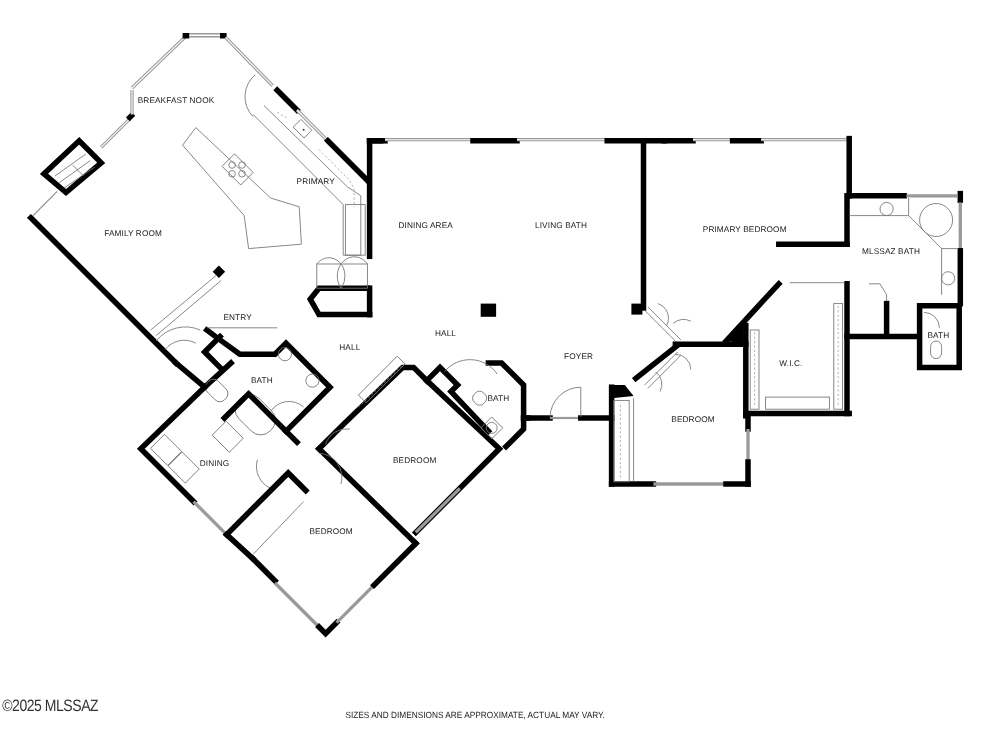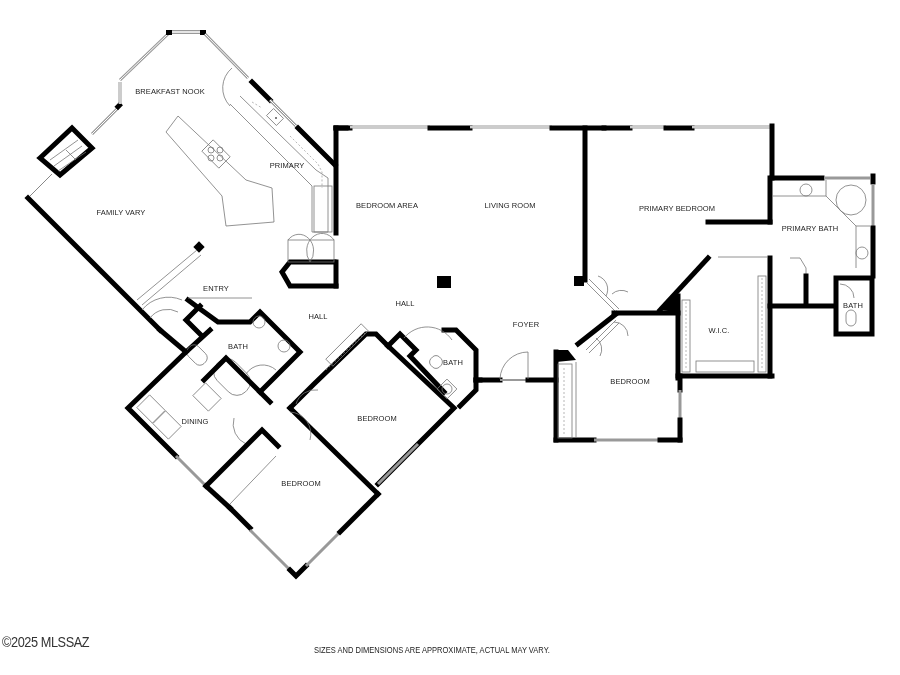--- a/index.html
+++ b/index.html
@@ -229,27 +229,27 @@
     <polyline class="wall" points="388,346 400,334 416,350 410,356 444,392"></polyline>
     <polyline class="wall" points="444,330 456,330 476,350 476,390 460,406"></polyline>
     <line class="wall" x1="476" y1="380" x2="480" y2="380"></line>
     <path class="door-arc" d="M404,338 A30,30 0 0 1 452,340"></path>
     <rect class="fixture" x="430" y="356" width="12" height="12" rx="5" transform="rotate(-45 436 362)"></rect>
     <rect class="fixture" x="440" y="382" width="14" height="14" transform="rotate(-45 447 389)"></rect>
     <circle class="fixture" cx="447" cy="389" r="5"></circle>
   </g>
 </svg>
 
-<div class="room-label" style="left:170px;top:91px">BREAKFAST NOOK</div>
+<div class="room-label" style="left:160px;top:91px">BREAKFAST NOOK</div>
 <div class="room-label" style="left:287px;top:165px">PRIMARY</div>
-<div class="room-label" style="left:121px;top:212px">FAMILY VARY</div>
-<div class="room-label" style="left:387px;top:205px">BEDROOM AREA</div>
-<div class="room-label" style="left:510px;top:205px">LIVING ROOM</div>
+<div class="room-label" style="left:121px;top:212px">FAMILY ROOM</div>
+<div class="room-label" style="left:387px;top:205px">DINING AREA</div>
+<div class="room-label" style="left:510px;top:205px">LIVING BATH</div>
 <div class="room-label" style="left:677px;top:208px">PRIMARY BEDROOM</div>
-<div class="room-label" style="left:810px;top:228px">PRIMARY BATH</div>
+<div class="room-label" style="left:810px;top:228px">MLSSAZ BATH</div>
 <div class="room-label" style="left:216px;top:288px">ENTRY</div>
 <div class="room-label" style="left:318px;top:316px">HALL</div>
 <div class="room-label" style="left:405px;top:303px">HALL</div>
 <div class="room-label" style="left:526px;top:324px">FOYER</div>
 <div class="room-label" style="left:238px;top:346px">BATH</div>
 <div class="room-label" style="left:453px;top:362px">BATH</div>
 <div class="room-label" style="left:853px;top:305px">BATH</div>
 <div class="room-label" style="left:719px;top:330px">W.I.C.</div>
 <div class="room-label" style="left:195px;top:421px">DINING</div>
 <div class="room-label" style="left:377px;top:418px">BEDROOM</div>

